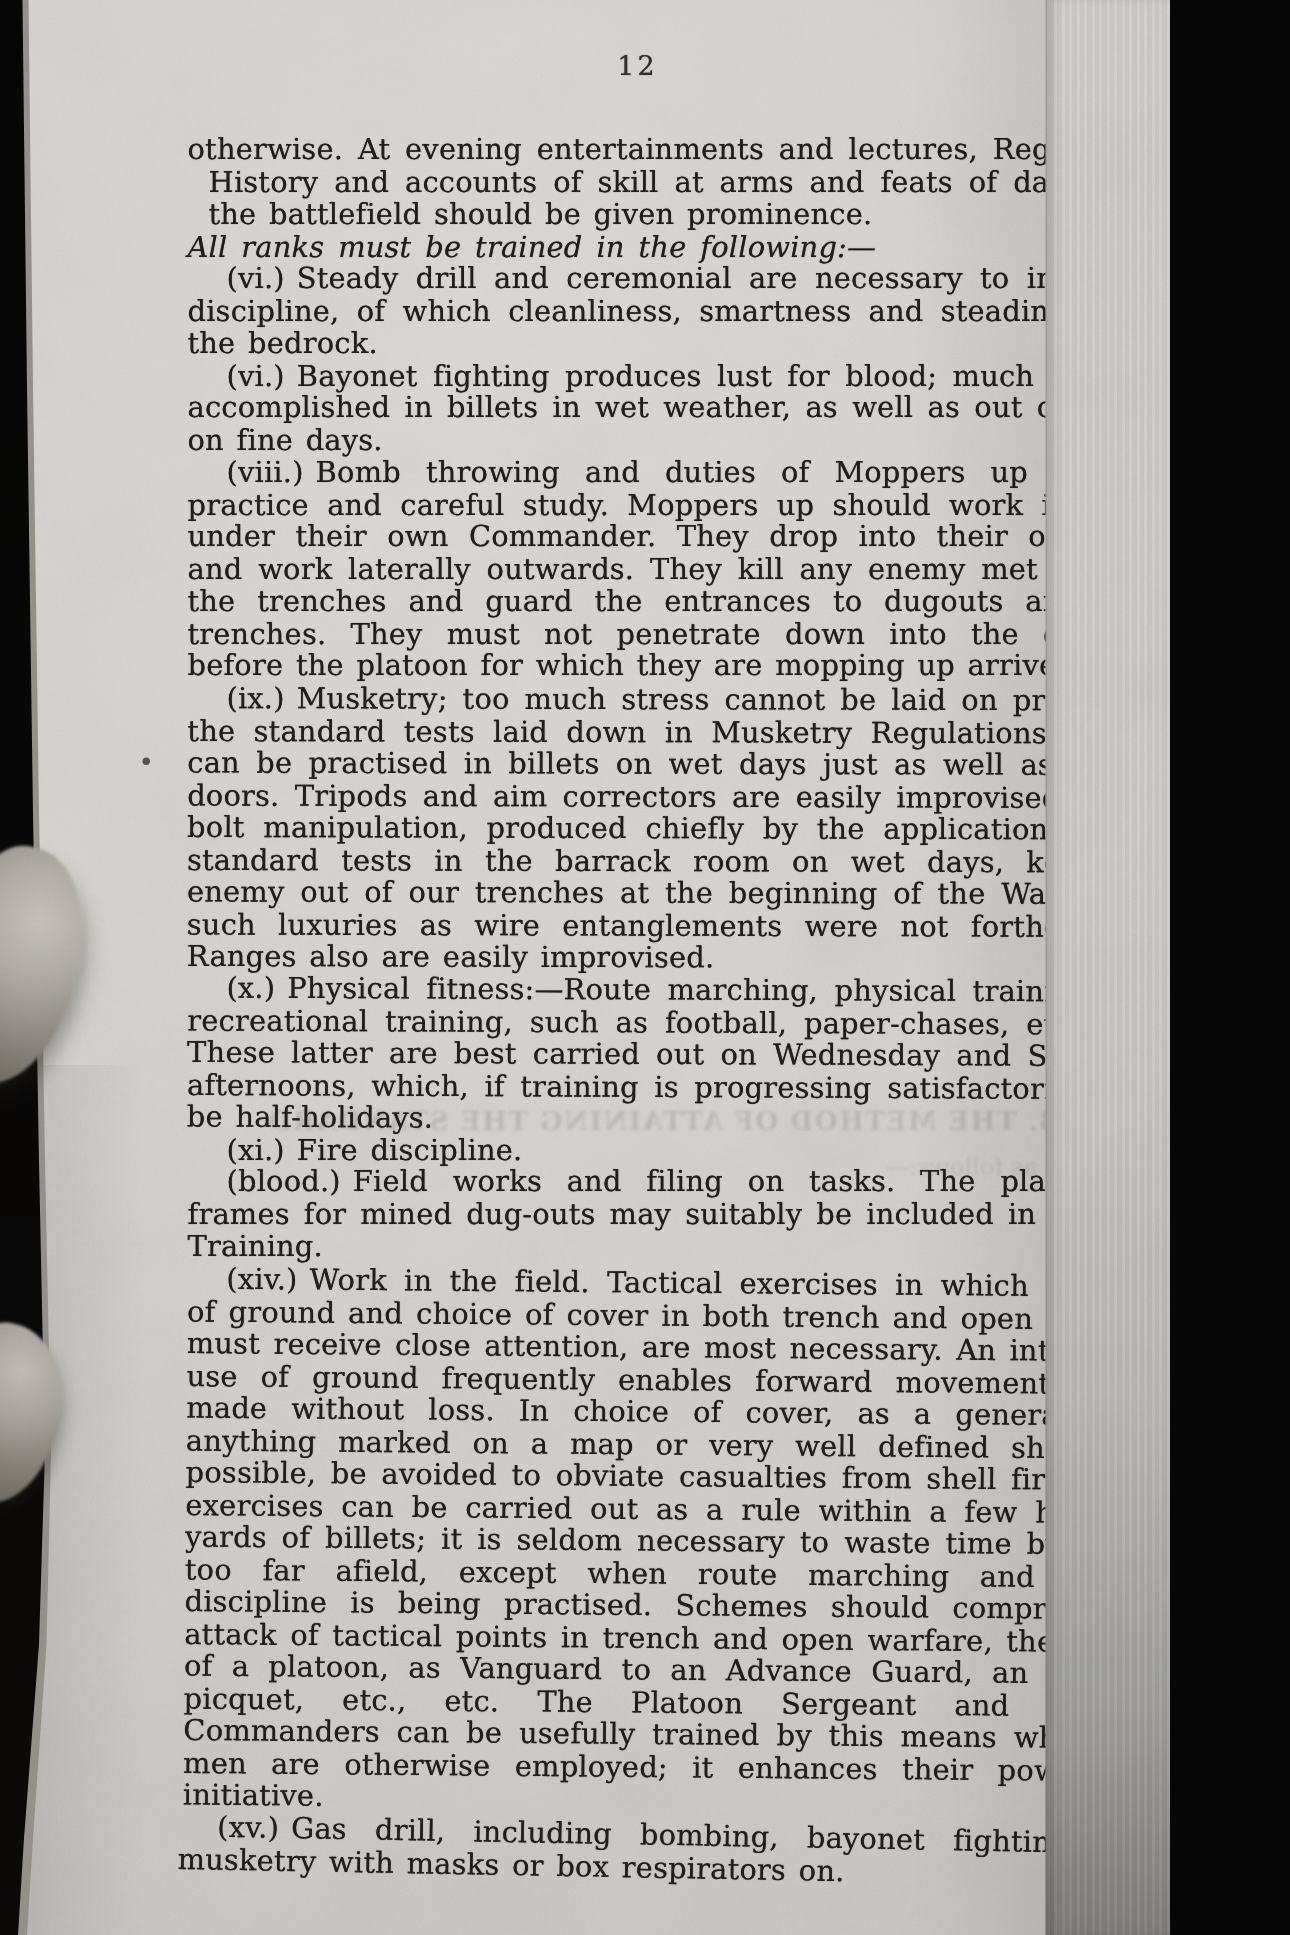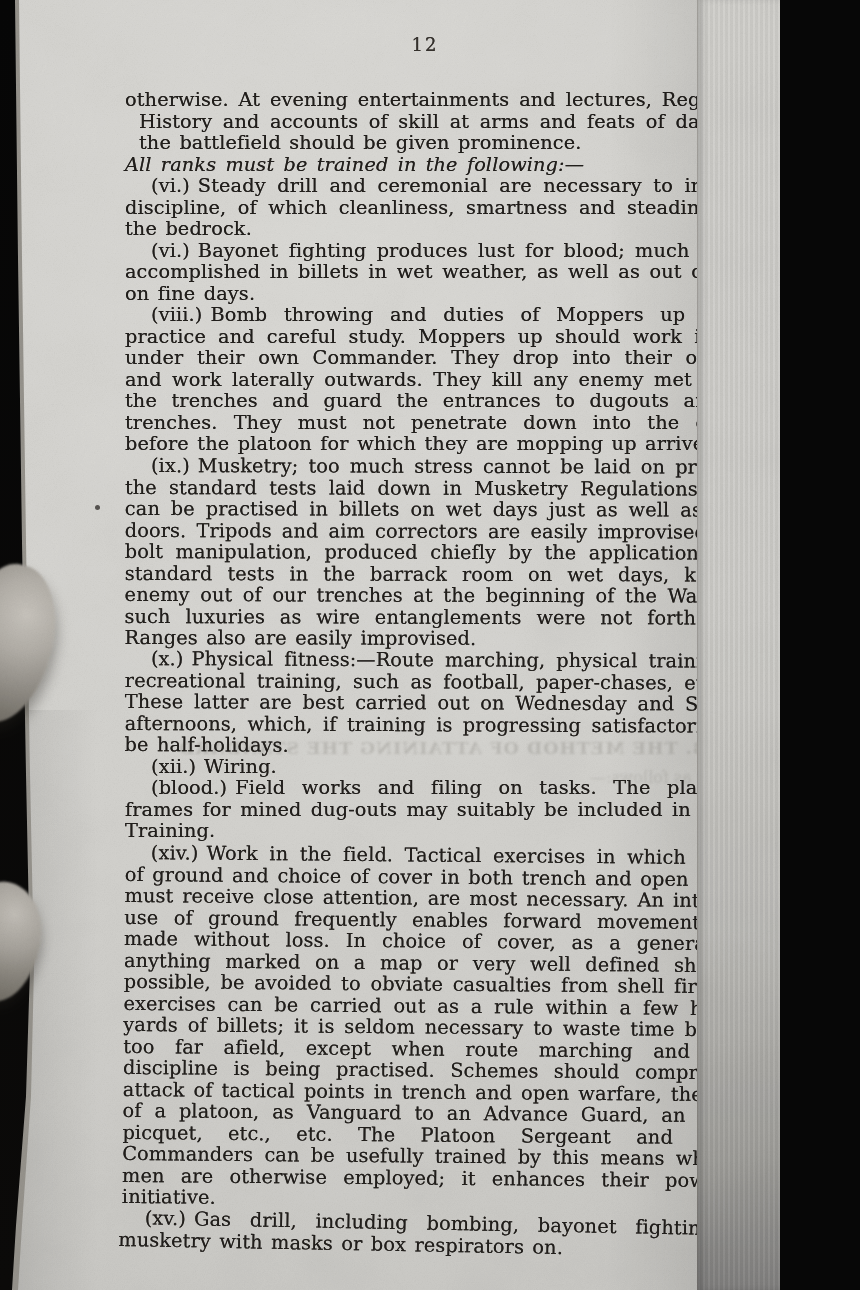--- a/index.html
+++ b/index.html
@@ -149,22 +149,22 @@
       <p class="item"><span class="lbl">(vi.)</span><span>Steady drill and ceremonial are necessary to inculcate discipline, of which cleanliness, smartness and steadiness are the bedrock.</span></p>
 
       <p class="item"><span class="lbl">(vi.)</span><span>Bayonet fighting produces lust for blood; much may be accomplished in billets in wet weather, as well as out of doors on fine days.</span></p>
 
       <p class="item"><span class="lbl">(viii.)</span><span>Bomb throwing and duties of Moppers up require practice and careful study.  Moppers up should work in pairs under their own Commander.  They drop into their objective and work laterally outwards.  They kill any enemy met with in the trenches and guard the entrances to dugouts and side trenches.  They must not penetrate down into the dugouts before the platoon for which they are mopping up arrives.</span></p>
 
       <p class="item"><span class="lbl">(ix.)</span><span>Musketry; too much stress cannot be laid on practising the standard tests laid down in Musketry Regulations.  These can be practised in billets on wet days just as well as out of doors.  Tripods and aim correctors are easily improvised.  Good bolt manipulation, produced chiefly by the application of the standard tests in the barrack room on wet days, kept the enemy out of our trenches at the beginning of the War, when such luxuries as wire entanglements were not forthcoming.  Ranges also are easily improvised.</span></p>
 
       <p class="item"><span class="lbl">(x.)</span><span>Physical fitness:—Route marching, physical training and recreational training, such as football, paper-chases, etc., etc.  These latter are best carried out on Wednesday and Saturday afternoons, which, if training is progressing satisfactorily, may be half-holidays.</span></p>
 
+      <p class="item"><span class="lbl">(xi.)</span><span>Fire discipline.</span></p>
 
-      <p class="item"><span class="lbl">(xii.)</span><span>Wiring.</span></p>
 
       <p class="item"><span class="lbl">(blood.)</span><span>Field works and filing on tasks.  The placing of frames for mined dug-outs may suitably be included in Platoon Training.</span></p>
 
       <p class="item"><span class="lbl">(xiv.)</span><span>Work in the field.  Tactical exercises in which the use of ground and choice of cover in both trench and open warfare must receive close attention, are most necessary.  An intelligent use of ground frequently enables forward movement to be made without loss.  In choice of cover, as a general rule, anything marked on a map or very well defined should, if possible, be avoided to obviate casualties from shell fire.  Such exercises can be carried out as a rule within a few hundred yards of billets; it is seldom necessary to waste time by going too far afield, except when route marching and march discipline is being practised.  Schemes should comprise the attack of tactical points in trench and open warfare, the action of a platoon, as Vanguard to an Advance Guard, an outpost picquet, etc., etc.  The Platoon Sergeant and Section Commanders can be usefully trained by this means when the men are otherwise employed; it enhances their powers of initiative.</span></p>
 
       <p class="item"><span class="lbl">(xv.)</span><span>Gas drill, including bombing, bayonet fighting, and musketry with masks or box respirators on.</span></p>
     </div>
 
     <span class="speck"></span>
   </div>

